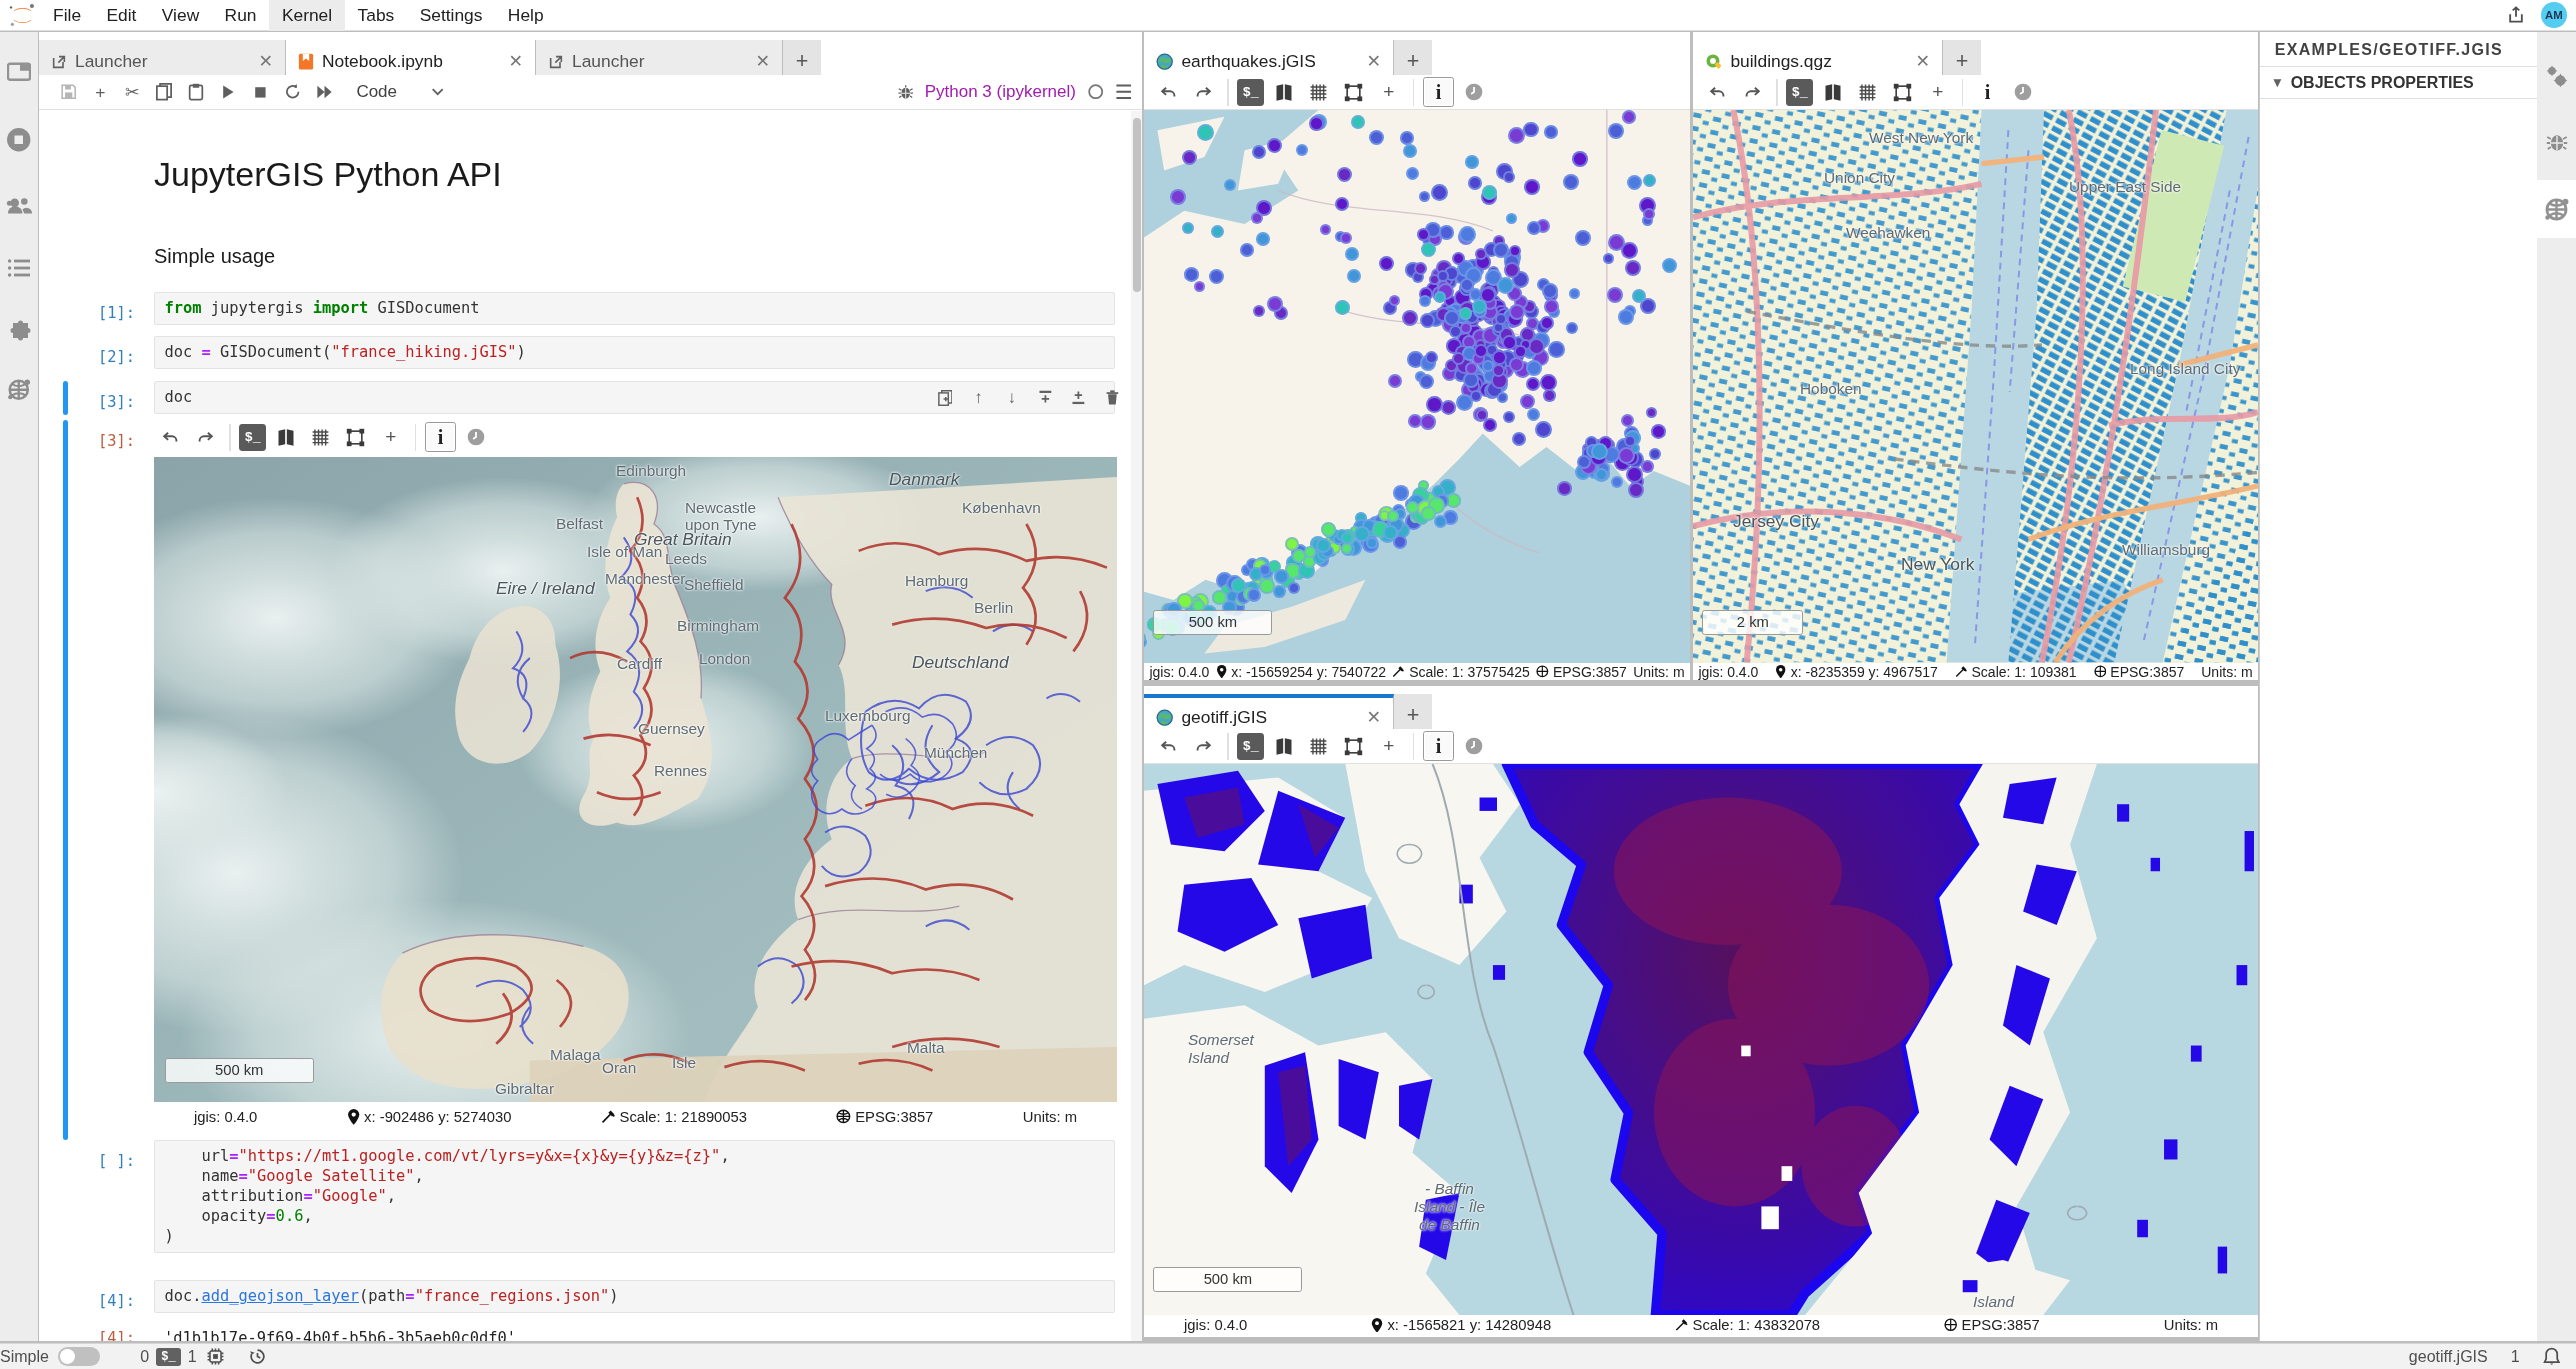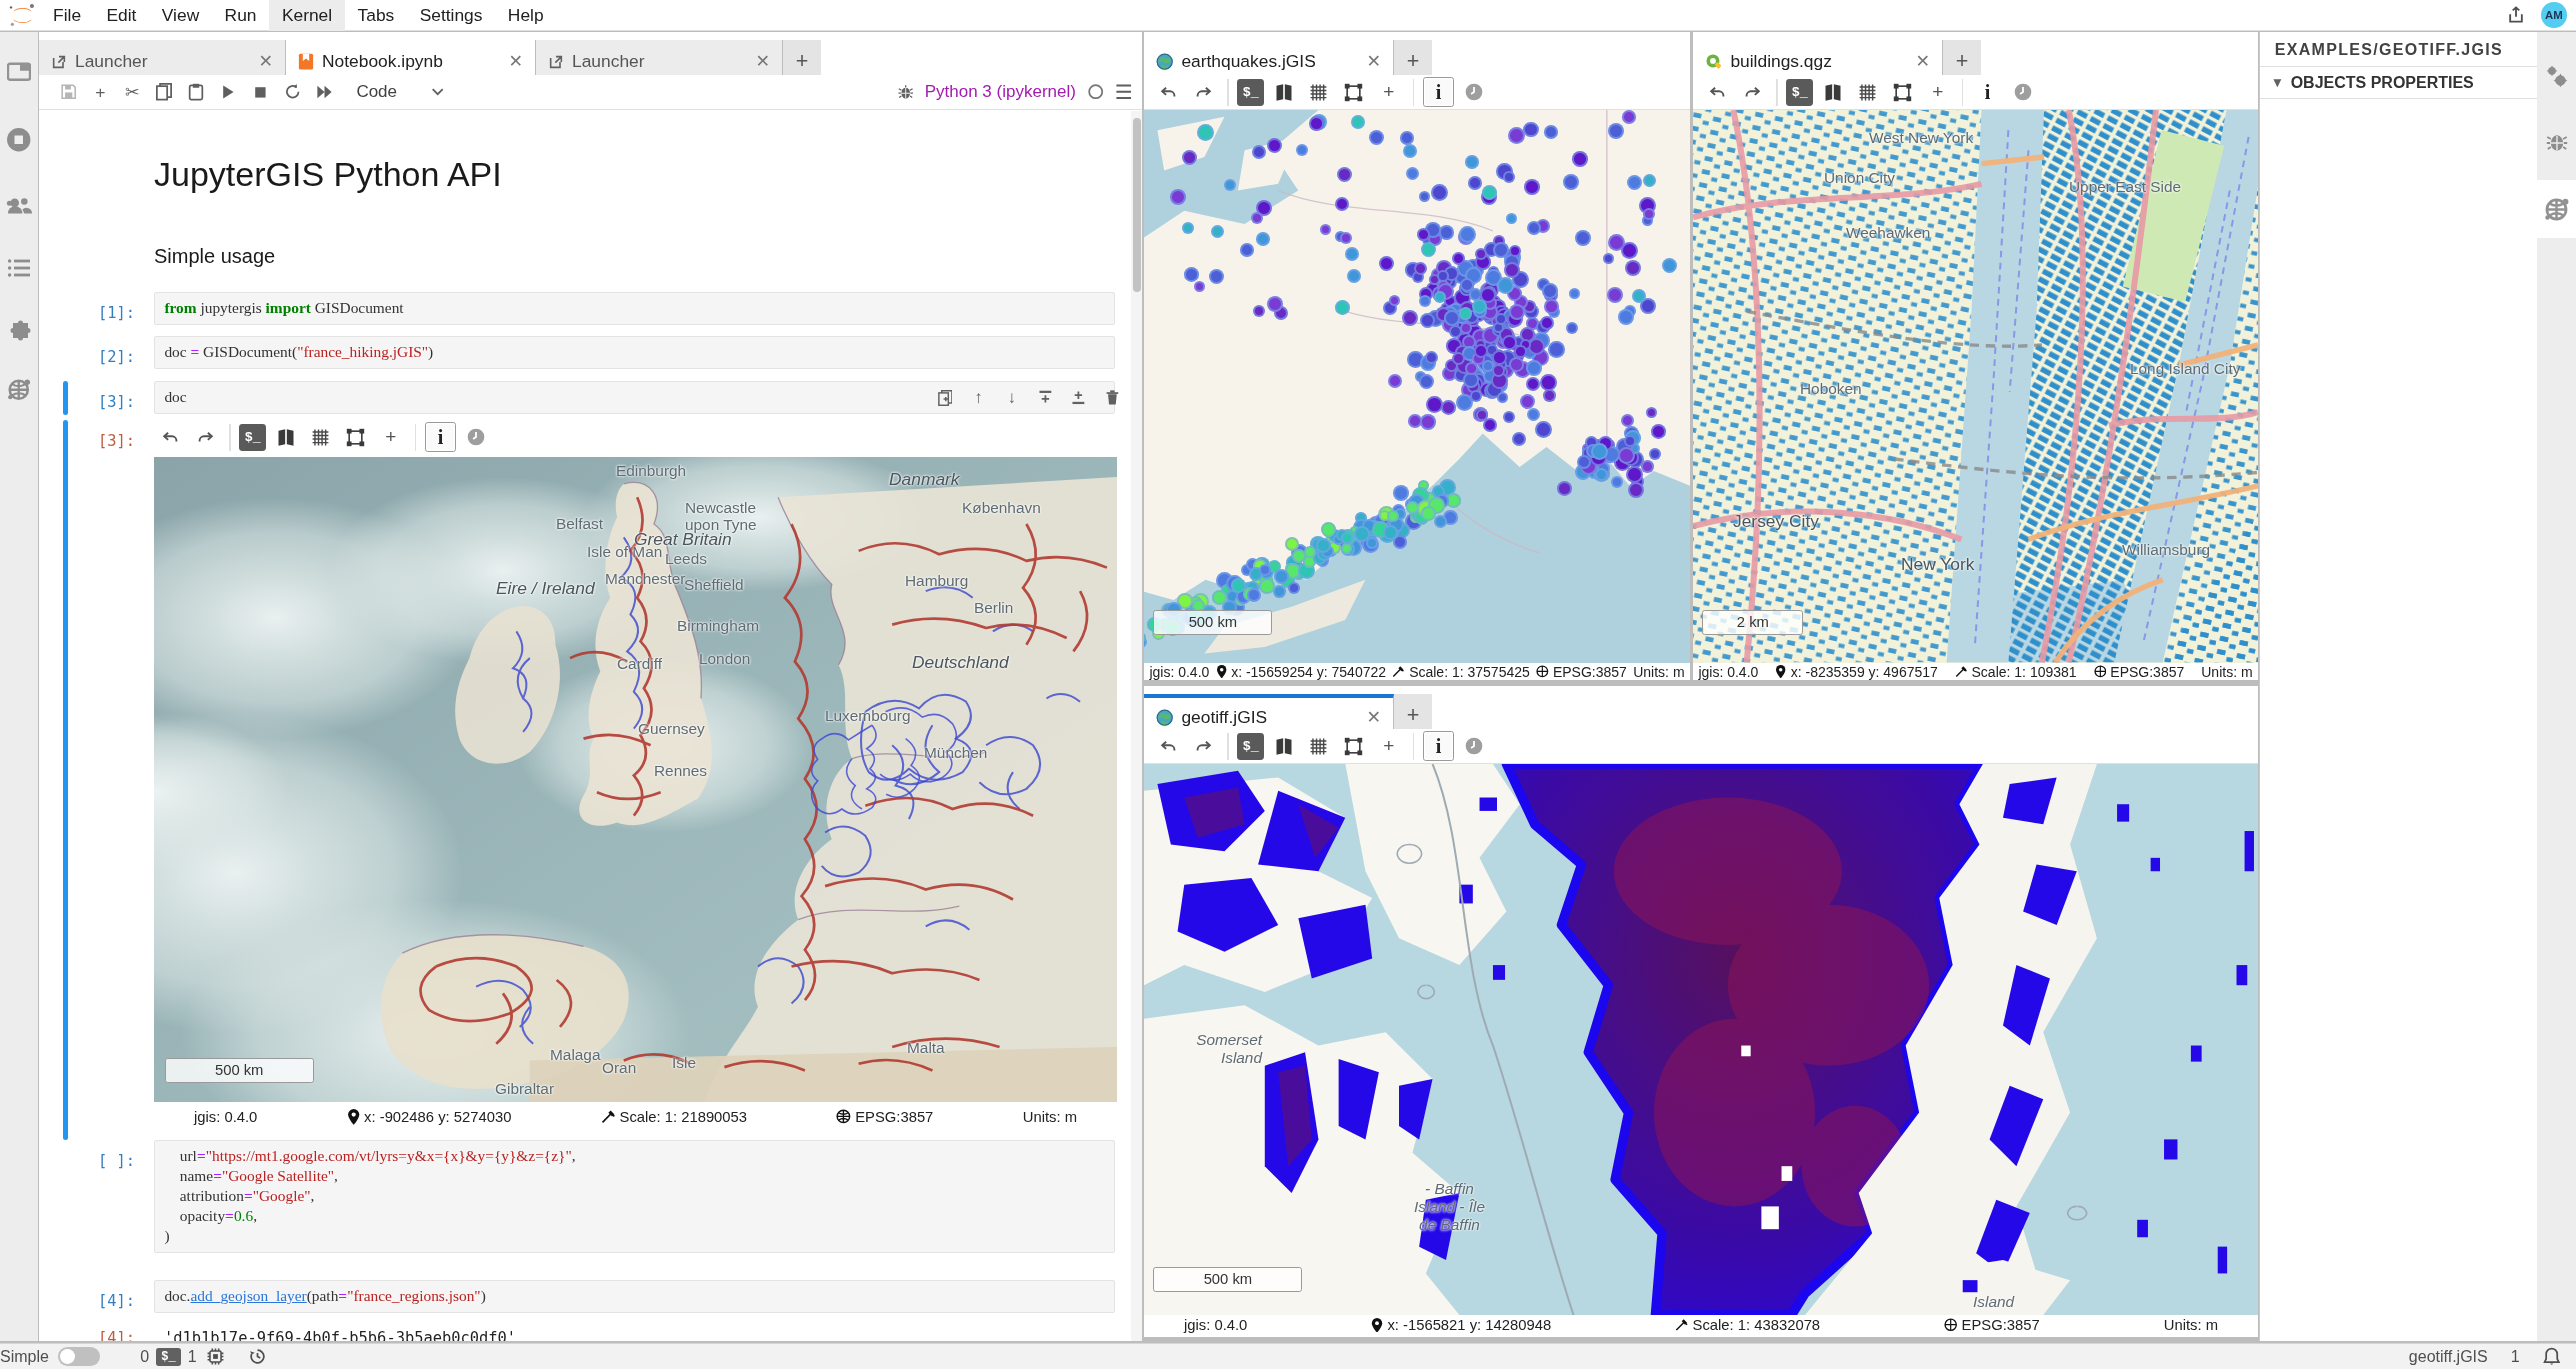--- a/index.html
+++ b/index.html
@@ -47,21 +47,21 @@
   .tbtn { min-width:32px; height:32px; display:flex; align-items:center; justify-content:center;
     color:#5f5f5f; font-size:17.4px; }
   #nb-content { position:absolute; left:0; top:79px; width:1103px; height:1230px; background:#fff; overflow:hidden; }
   .nb-scroll { position:absolute; right:0; top:79px; width:10.7px; height:1230px; background:#f4f4f4; }
   .nb-thumb { position:absolute; right:1.3px; top:6.7px; width:8px; height:174px; background:#c2c2c2; border-radius:4px; }
   .prompt { position:absolute; left:59px; width:86px; text-align:left; font-family:"DejaVu Sans Mono",monospace;
     font-size:15.4px; color:#307fc1; }
   .prompt.out { color:#bf5b3d; }
   .codecell { position:absolute; left:115px; width:961px; background:#f5f5f5; border:1.3px solid #e3e3e3;
     border-radius:2px; padding:5.4px 9.4px; font-family:"DejaVu Sans Mono",monospace; font-size:15.4px; line-height:20px; }
-  .code-line { white-space:pre;font-family:Liberation Serif, serif; }
+  .code-line { white-space:pre; }
   .tok-kw { color:#008000; font-weight:bold; } .tok-op { color:#aa22ff; font-weight:bold; }
   .tok-str { color:#ba2121; } .tok-num { color:#008000; } .tok-fn { color:#2a76dd; text-decoration:underline; }
   .activebar { position:absolute; left:24px; width:5.4px; background:#2196f3; border-radius:2.7px; }
   .cell-toolbar { position:absolute; display:flex; gap:5.4px; }
   .cbtn { width:28px; height:25.5px; display:flex; align-items:center; justify-content:center; color:#616161; font-size:17px; }
   
   .mapbox { position:absolute; overflow:hidden; background:#aed1dd; }
   .map-label { position:absolute; font-size:15.4px; color:#5f6b73; text-shadow:0 0 2.7px #fff,0 0 2.7px #fff;
     white-space:nowrap; }
   .map-label.big { font-size:17.4px; color:#4a555c; }
@@ -1381,21 +1381,21 @@
           <rect x="1480" y="680" width="16" height="26"></rect>
           <rect x="1600" y="720" width="14" height="40"></rect>
         <rect x="1640" y="100" width="14" height="60"></rect>
           <rect x="1628" y="300" width="16" height="30"></rect>
       </g>
 
       <path d="M1150,760 L1280,740 L1380,770 L1340,822 L1160,822 Z" fill="#f6f4ee"></path>
       <rect x="1220" y="770" width="22" height="18" fill="#2508e8"></rect>
       <path d="M1390,660 a14 10 0 1 0 1 0" fill="none" stroke="#9fabb2" stroke-width="2.4"></path>
     </svg>
-    <div class="map-label" style="left:44px; top:267px; width:74px; white-space:normal; text-align:right; font-style:italic">Somerset Island</div>
+    <div class="map-label" style="left:44px; top:267px; width:74px; white-space:normal; text-align:left; font-style:italic">Somerset Island</div>
     <div class="map-label" style="left:262px; top:416px; width:87px; white-space:normal; text-align:center; font-style:italic">- Baffin Island - Île de Baffin</div>
     <div class="map-label it" style="left:829px; top:529px">Island</div>
     <div class="scalebar" style="left:9.4px; bottom:23px; width:149px">500 km</div>
   </div>
   <div class="map-status" style="left:0; top:629px; width:1114px; height:20px; padding:0 40px">
     <span class="st">jgis: 0.4.0</span>
     <span class="st">
         <svg width="12" height="14.8" viewBox="0 0 16 20">
           <path d="M8 0 a7 7 0 0 1 7 7 c0 5 -7 13 -7 13 s-7 -8 -7 -13 a7 7 0 0 1 7 -7" fill="#111"></path>
           <circle cx="8" cy="7" r="2.6" fill="#fff"></circle>

